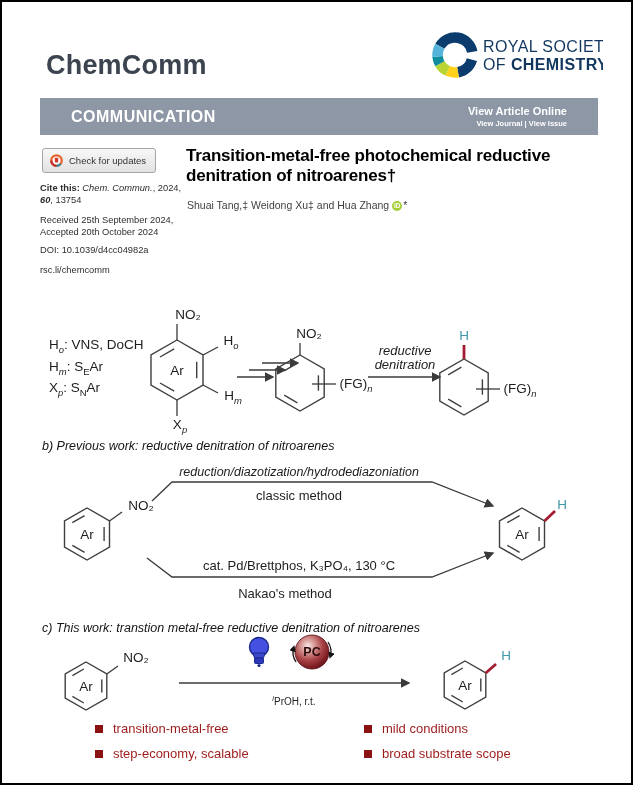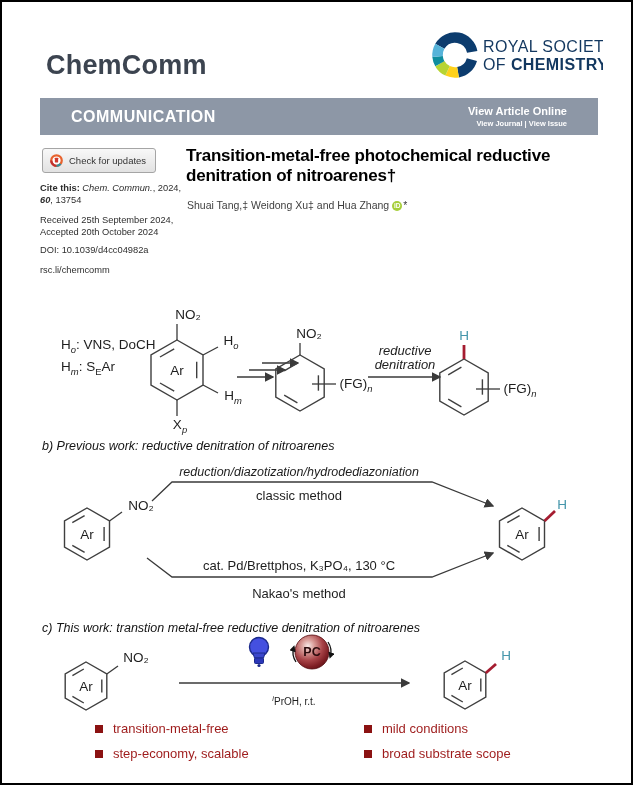--- a/index.html
+++ b/index.html
@@ -47,21 +47,21 @@
          line-height:20px; letter-spacing:-0.2px;}
   .title span{display:block;}
   .authors{left:185px; top:197px; font-size:10.5px; color:#3f3f3f;}
   .orcid{display:inline-block; width:10px; height:10px; border-radius:50%; background:#a6ce39;
          color:#fff; font-size:6.5px; font-weight:700; text-align:center; line-height:10px;
          vertical-align:1px; margin:0 1px 0 3px; cursor:pointer;}
 
   
   .shead{position:absolute; font-size:12.5px; font-style:italic; color:#141414;}
 
-  .legend{position:absolute; left:47px; top:334px; font-size:13.5px; color:#1e1e1e; line-height:17px;margin-left:12px;}
+  .legend{position:absolute; left:47px; top:334px; font-size:13.5px; color:#1e1e1e; line-height:17px;}
 
   .bullet-row{position:absolute; display:flex; align-items:center; gap:10px;}
   .bullet-sq{width:8px; height:8px; background:#8b1212;}
   .bullet-txt{font-size:13px; color:#9e1b1b;}
 
   .pc-lbl{font-weight:700; font-size:12.5px; color:#2b0b0d;}
 
   
   svg.art{position:absolute; left:0; top:0; pointer-events:none;}
   .ring{fill:none; stroke:#3f3f3f; stroke-width:1.4;}
@@ -214,20 +214,21 @@
       <circle cx="310" cy="650" r="17" fill="url(#pcg)" stroke="#50090d" stroke-width="0.8"></circle>
       <path d="M294,660 A17.5,17.5 0 0 1 291.8,645" fill="none" stroke="#101010" stroke-width="1.3" marker-end="url(#ahs)"></path>
       <path d="M326,640 A17.5,17.5 0 0 1 328.2,655" fill="none" stroke="#101010" stroke-width="1.3" marker-end="url(#ahs)"></path>
     </g>
   </svg>
 
 
   <div class="legend">
     <div><span>H</span><sub class="pos">o</sub><span>: VNS, DoCH</span></div>
     <div><span>H</span><sub class="pos">m</sub><span>: S</span><sub>E</sub><span>Ar</span></div>
+    <div><span>X</span><sub class="pos">p</sub><span>: S</span><sub>N</sub><span>Ar</span></div>
   </div>
 
   <span class="lbl" style="left:186px; top:313px">NO₂</span>
   <span class="lbl" style="left:229px; top:340px"><span>H</span><sub class="pos">o</sub></span>
   <span class="lbl" style="left:231px; top:395px"><span>H</span><sub class="pos">m</sub></span>
   <span class="lbl" style="left:178px; top:424px"><span>X</span><sub class="pos">p</sub></span>
   <span class="lbl" style="left:175px; top:369px">Ar</span>
 
   <span class="lbl" style="left:307px; top:332px">NO₂</span>
   <span class="lbl" style="left:354px; top:383px"><span>(FG)</span><sub class="pos">n</sub></span>
@@ -239,21 +240,21 @@
   <span class="lbl" style="left:518px; top:388px"><span>(FG)</span><sub class="pos">n</sub></span>
 
   <div class="shead" style="left:40px; top:437px">b) Previous work: reductive denitration of nitroarenes</div>
 
   <span class="lbl" style="left:139px; top:504px">NO₂</span>
   <span class="lbl" style="left:85px; top:533px">Ar</span>
 
   <span class="lbl it" style="left:297px; top:470px; font-size:12.5px">reduction/diazotization/hydrodediazoniation</span>
   <span class="lbl" style="left:297px; top:493px; font-size:13px">classic method</span>
   <span class="lbl" style="left:297px; top:563px; font-size:13px">cat. Pd/Brettphos, K₃PO₄, 130 °C</span>
-  <span class="lbl" style="left:297px; top:591px; font-size:13px">Nakao's method</span>
+  <span class="lbl" style="left:283px; top:591px; font-size:13px">Nakao's method</span>
 
   <span class="lbl" style="left:520px; top:533px">Ar</span>
   <span class="lbl teal" style="left:560px; top:503px">H</span>
 
   <div class="shead" style="left:40px; top:619px">c) This work: transtion metal-free reductive denitration of nitroarenes</div>
 
   <span class="lbl" style="left:134px; top:656px">NO₂</span>
   <span class="lbl" style="left:84px; top:685px">Ar</span>
 
   <span class="lbl pc-lbl" style="left:310px; top:650px">PC</span>

